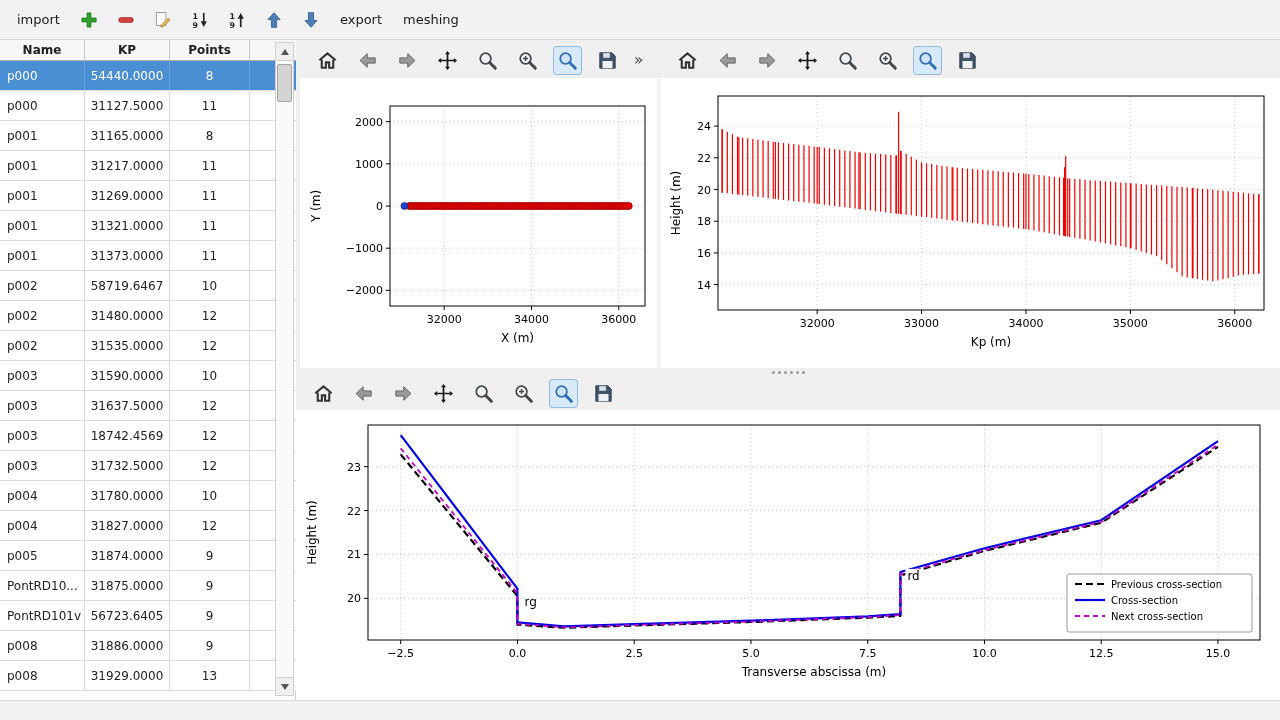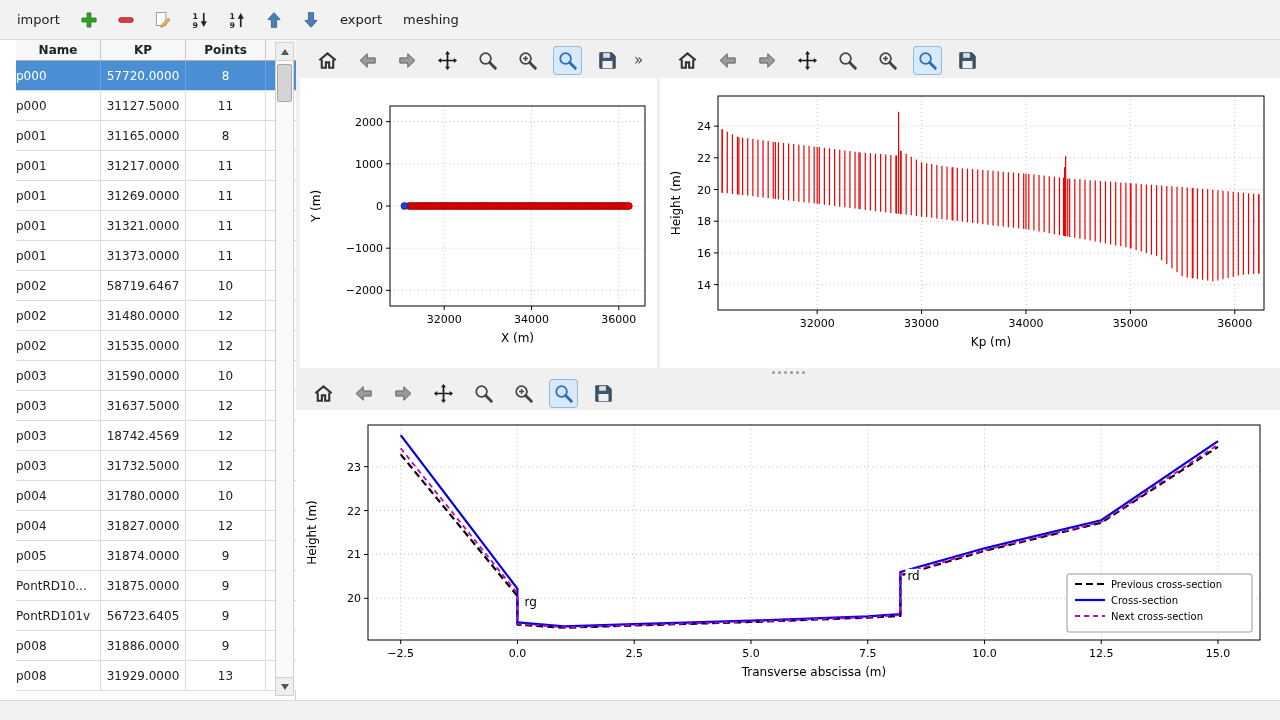--- a/index.html
+++ b/index.html
@@ -11,29 +11,29 @@
   #top-toolbar{position:absolute;left:0;top:0;width:1280px;height:40px;background:#f2f2f2;
     border-bottom:1px solid #d9d9d9;display:flex;align-items:center;gap:7px;padding:0 10px;}
   .tb-btn{height:28px;min-width:28px;display:flex;align-items:center;justify-content:center;
     border-radius:3px;padding:0 5px;}
   .tb-btn svg{width:20px;height:20px;}
   .tb-label{font-size:13px;color:#1a1a1a;padding:0 7px;}
 
   
   #left-panel{position:absolute;left:0;top:40px;width:296px;height:660px;background:#fff;
     border-right:1px solid #cfcfcf;}
-  #table{position:absolute;left:16px;top:0;width:303px;border-right:1px solid #d8d8d8;}
+  #table{position:absolute;left:0;top:0;width:303px;border-right:1px solid #d8d8d8;}
   .thead{display:flex;height:21px;border-bottom:1px solid #b0b0b0;background:#f7f7f7;font-weight:bold;}
   .hcell{display:flex;align-items:center;justify-content:center;font-size:12px;border-right:1px solid #c9c9c9;}
   .trow{display:flex;height:30px;border-bottom:1px solid #dcdcdc;background:#fff;}
   .trow.selected{background:#4a8fd3;color:#fff;}
   .tcell{display:flex;align-items:center;font-size:12px;border-right:1px solid #dcdcdc;
     overflow:hidden;white-space:nowrap;}
   .trow.selected .tcell{border-right-color:#6aa4dc;}
-  .c0{width:85px;}
+  .c0{width:85px;padding-left:7px;}
   .c1{width:85px;justify-content:center;padding-left:0;}
   .c2{width:80px;justify-content:center;padding-left:0;}
   .thead .c0{justify-content:center;padding-left:0;}
 
   
   .vscroll{position:absolute;right:1px;top:2px;width:19px;height:654px;background:#fafafa;
     border:1px solid #d0d0d0;}
   .sb-btn{position:absolute;left:0;width:17px;height:18px;background:#efefef;
     display:flex;align-items:center;justify-content:center;}
   .sb-btn.up{top:0;border-bottom:1px solid #d0d0d0;}
@@ -130,21 +130,21 @@
   <div id="left-panel">
     <div id="table">
       <div class="thead">
           <div class="hcell c0">Name</div>
           <div class="hcell c1">KP</div>
           <div class="hcell c2">Points</div>
         </div>
       <div>
           <div class="trow selected">
             <div class="tcell c0">p000</div>
-            <div class="tcell c1">57720.0000</div>
+            <div class="tcell c1">54440.0000</div>
             <div class="tcell c2">8</div>
           </div>
           <div class="trow">
             <div class="tcell c0">p000</div>
             <div class="tcell c1">31127.5000</div>
             <div class="tcell c2">11</div>
           </div>
           <div class="trow">
             <div class="tcell c0">p001</div>
             <div class="tcell c1">31165.0000</div>

